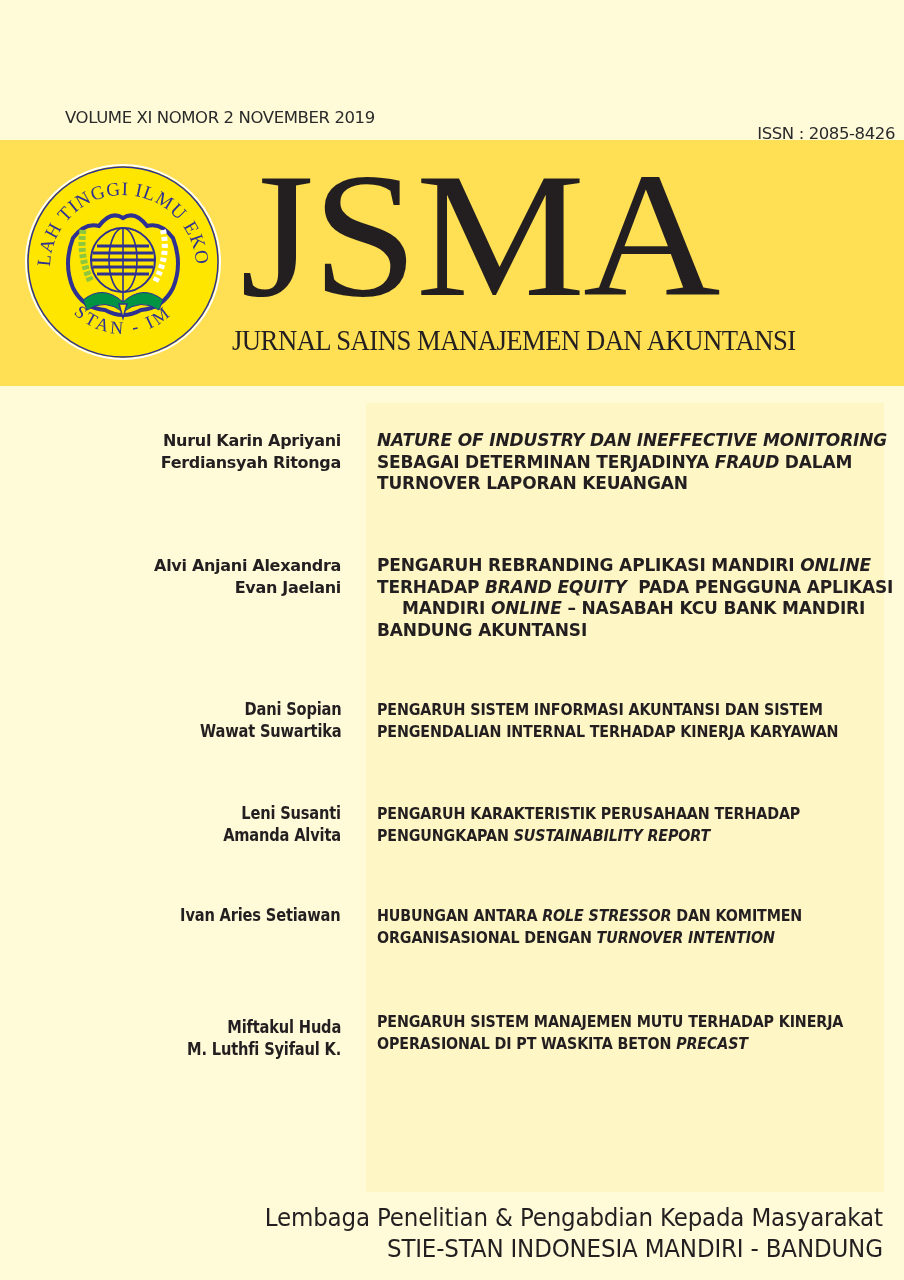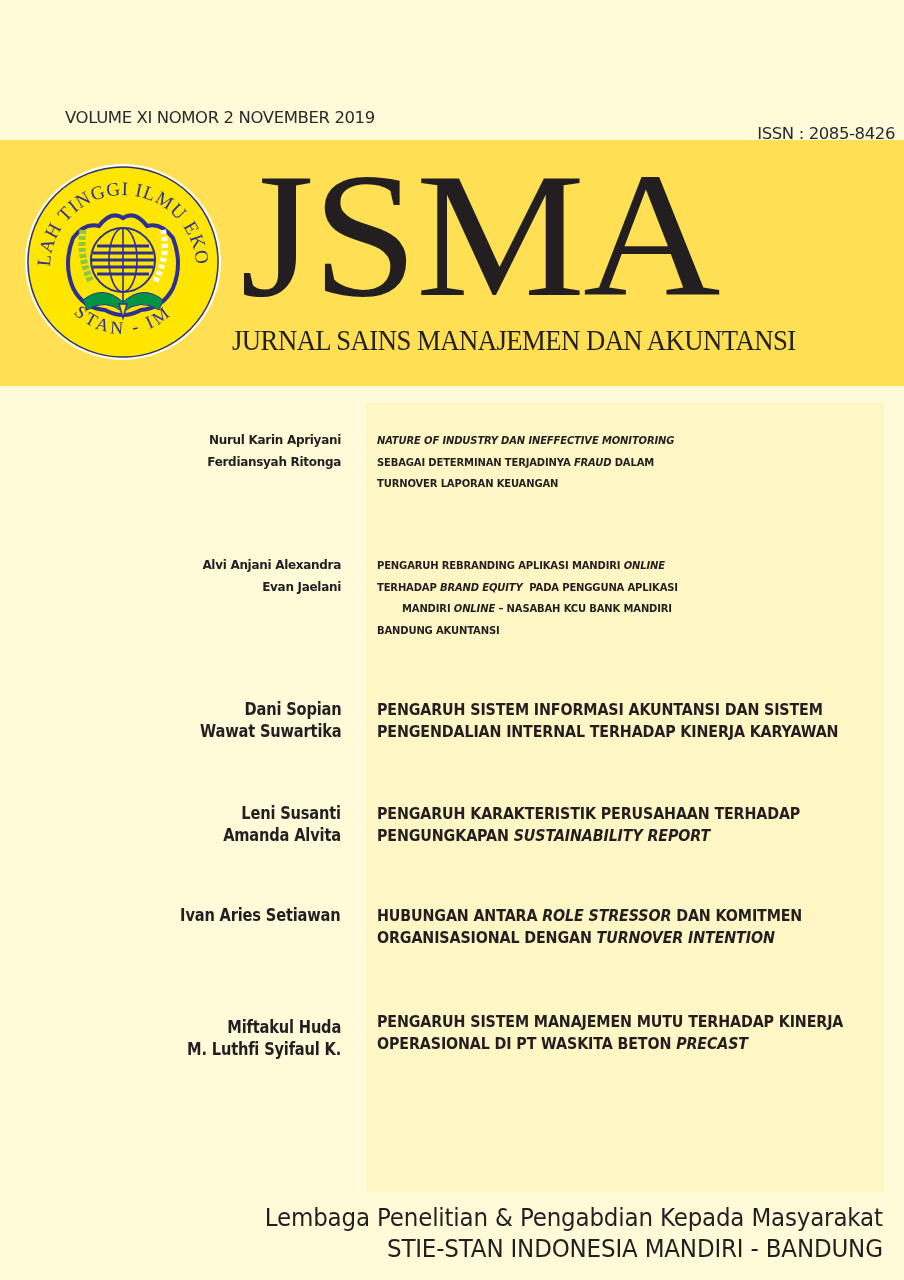--- a/index.html
+++ b/index.html
@@ -40,29 +40,29 @@
     position: absolute; left: 366px; top: 403px; width: 518px; height: 789px;
     background: #fff6c5;
   }
 
   .article {
     position: absolute; left: 0; width: 904px;
   }
   .authors {
     position: absolute; right: 563px; top: 0; text-align: right;
     font-family: "DejaVu Sans", sans-serif; font-weight: bold;
-    font-size: 12px; line-height: 21.5px; color: #231f20; white-space: nowrap;
+    font-size: 16px; line-height: 21.5px; color: #231f20; white-space: nowrap;
     letter-spacing: -0.3px;
   }
   .authors.cond { transform: scaleX(0.86); transform-origin: right top; font-size: 17px; letter-spacing: -0.2px; }
   .authors div { display: block; }
   .title {
     position: absolute; left: 377px; top: 0; width: 520px;
     font-family: "DejaVu Sans", sans-serif; font-weight: bold;
-    font-size: 10px; line-height: 21.5px; color: #231f20;
+    font-size: 17px; line-height: 21.5px; color: #231f20;
     letter-spacing: -0.15px; white-space: nowrap;
   }
   .title.cond { transform: scaleX(0.86); transform-origin: left top; font-size: 16.6px; }
   .title .line { display: block; }
   .title i, .title em { font-style: italic; }
 
   .footer {
     position: absolute; right: 21px; top: 1202px; text-align: right;
     font-family: "DejaVu Sans", sans-serif; color: #231f20;
     font-size: 25px; line-height: 31px; white-space: nowrap;

